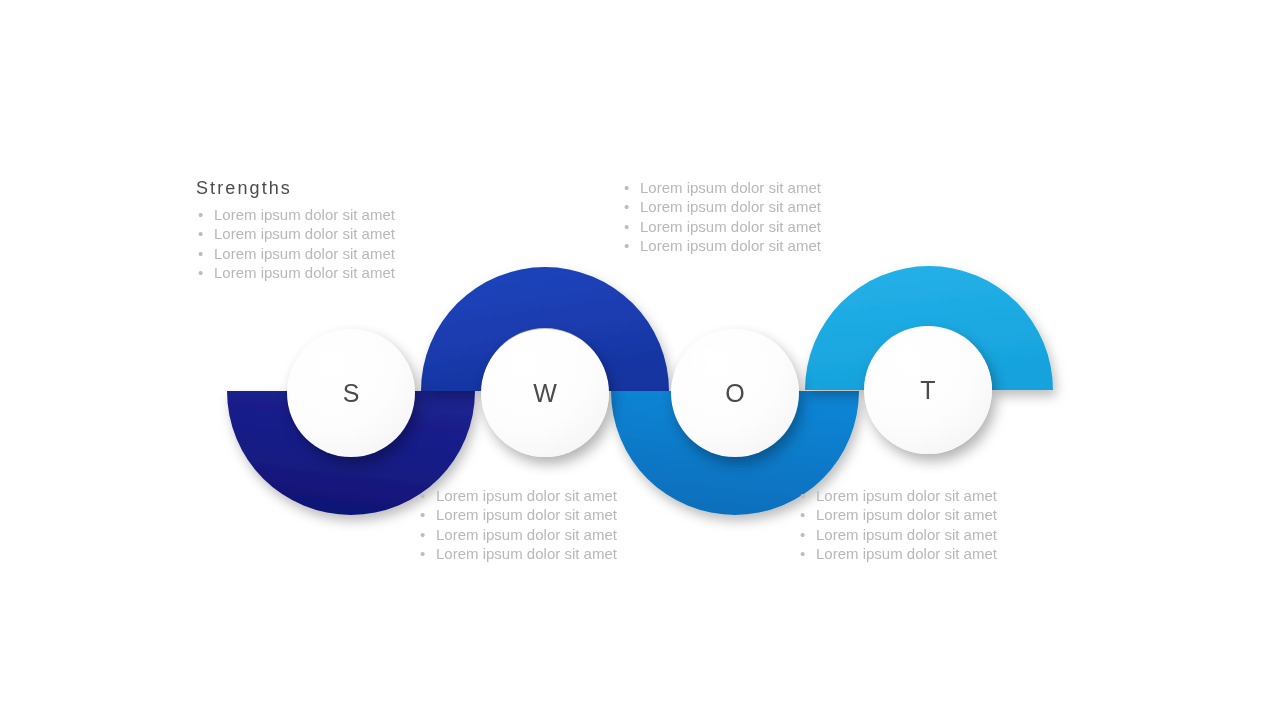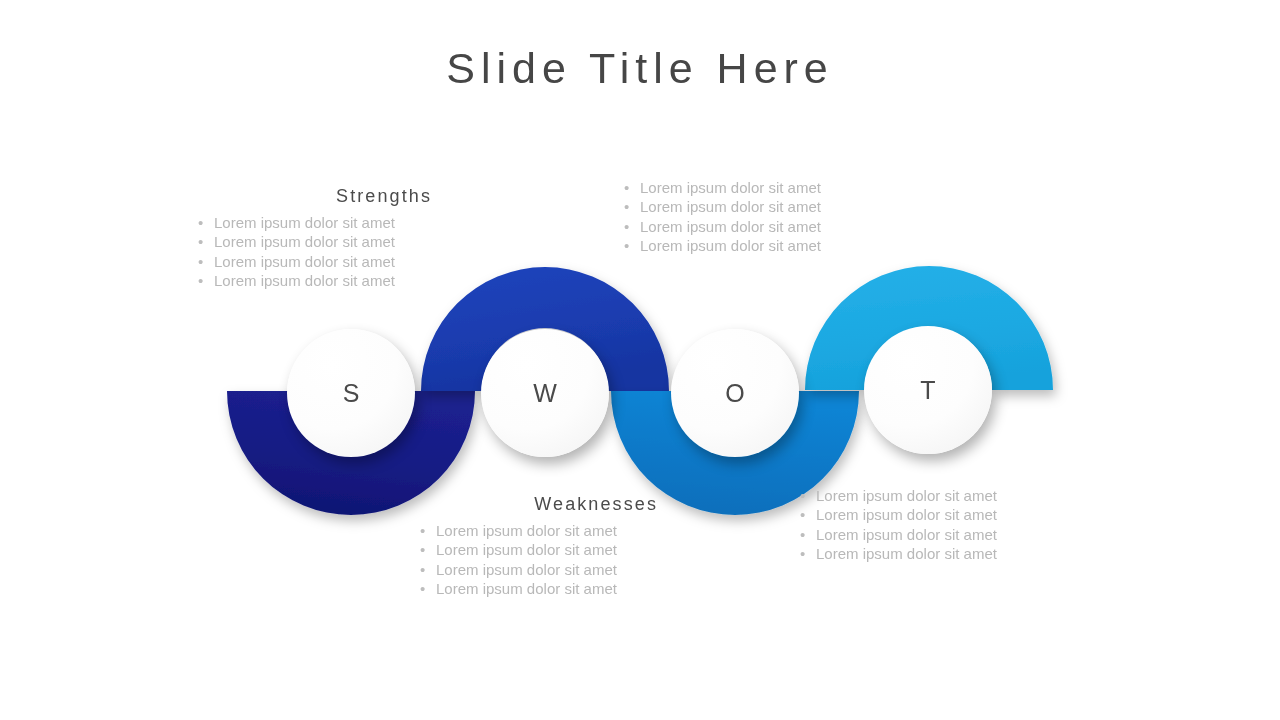--- a/index.html
+++ b/index.html
@@ -72,22 +72,22 @@
 
   
   .quadrant {
     position: absolute;
   }
   .quadrant-title {
     font-size: 18px;
     font-weight: 400;
     letter-spacing: 2.1px;
     color: #4b4b4b;
-    text-align: right;
-    margin: 8px 0 6px 0;
+    text-align: left;
+    margin: 0 0 6px 0;
     white-space: nowrap;
   }
   .bullets {
     list-style: none;
     margin: 0;
     padding: 0;
   }
   .bullets li {
     font-size: 15px;
     color: #b8b8b8;
@@ -111,21 +111,20 @@
   #quad-threats       { left: 798px; top: 486px; width: 240px; }
 
   #quad-strengths .quadrant-title     { padding-right: 4px; }
   #quad-opportunities .quadrant-title { padding-right: 4px; }
 </style>
 </head>
 <body>
 
 <div id="slide">
 
-  <div id="slide-title">Slide Title Here</div>
 
   <div id="swot-graphic">
     <svg width="1280" height="720" viewBox="0 0 1280 720" xmlns="http://www.w3.org/2000/svg">
       <defs>
         <filter id="arcShadow" x="-30%" y="-30%" width="170%" height="170%">
           <feDropShadow dx="3" dy="6" stdDeviation="6" flood-color="#000000" flood-opacity="0.26"></feDropShadow>
         </filter>
         <filter id="softShadow" x="-40%" y="-40%" width="190%" height="190%">
           <feDropShadow dx="4" dy="7" stdDeviation="7" flood-color="#000000" flood-opacity="0.30"></feDropShadow>
         </filter>
@@ -228,21 +227,20 @@
         <span>Lorem ipsum dolor sit amet</span>
       </li>
       <li>
         <span class="bullet-dot">•</span>
         <span>Lorem ipsum dolor sit amet</span>
       </li>
     </ul>
   </div>
 
   <div class="quadrant" id="quad-weaknesses">
-    <div class="quadrant-title">Weaknesses</div>
     <ul class="bullets">
       <li>
         <span class="bullet-dot">•</span>
         <span>Lorem ipsum dolor sit amet</span>
       </li>
       <li>
         <span class="bullet-dot">•</span>
         <span>Lorem ipsum dolor sit amet</span>
       </li>
       <li>

